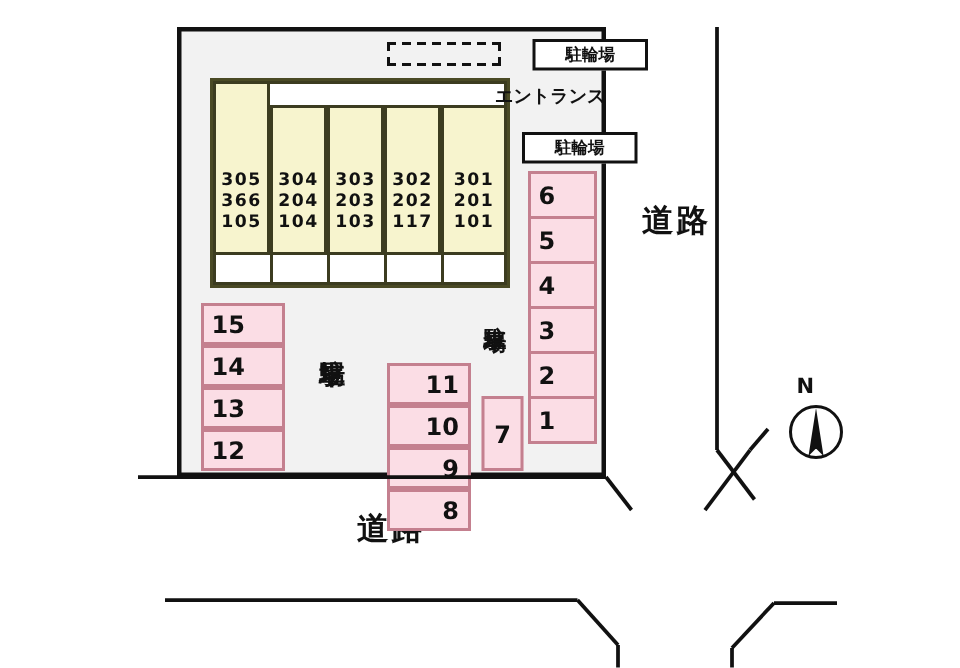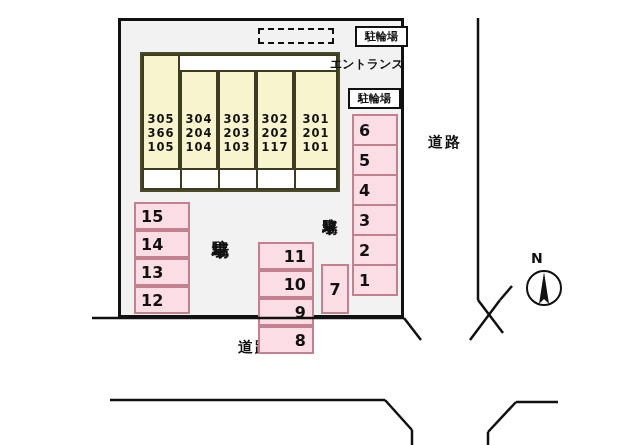--- a/index.html
+++ b/index.html
@@ -24,32 +24,32 @@
   .balcony{left:142px;top:168px;width:196px;height:22px;background:#ffffff;
            border:2px solid #3c3c20;}
   .balcony-div{top:168px;width:0;height:22px;border-left:2px solid #3c3c20;}
 
   .roomnums{top:112px;width:38px;text-align:center;line-height:14px;
             font-size:11.5px;font-weight:bold;color:#111;letter-spacing:1px;}
   .roomnums span{display:block;}
 
   
   .dashed-box{left:258px;top:28px;width:76px;height:16px;border:2px dashed #111111;}
-  .label-box{border:2px solid #111111;background:#ffffff;padding:1px 8px;
+  .label-box{border:2px solid #111111;background:#ffffff;padding:1px 20px;
              font-size:11px;font-weight:bold;color:#111;white-space:nowrap;}
   .bike1{left:355px;top:26px;}
   .bike2{left:348px;top:88px;}
   .entrance{left:330px;top:56px;font-size:12px;font-weight:bold;color:#111;white-space:nowrap;}
 
   .vlabel{writing-mode:vertical-rl;text-orientation:upright;font-weight:bold;
           color:#111;letter-spacing:1px;line-height:1.0;}
   .plot-l{left:212px;top:226px;font-size:17px;}
   .plot-m{left:322px;top:206px;font-size:15px;}
 
-  .road{font-size:15px;font-weight:bold;color:#111;letter-spacing:2px;}
+  .road{font-size:21px;font-weight:bold;color:#111;letter-spacing:2px;}
   .road-r{left:428px;top:133px;}
   .road-b{left:238px;top:338px;}
 
   
   .stall{background:#fbdde5;border:2px solid #c4808f;color:#111;font-weight:bold;
          font-size:16px;display:flex;align-items:center;}
   .stall.left-al{justify-content:flex-start;padding-left:5px;}
   .stall.right-al{justify-content:flex-end;padding-right:6px;margin-top:40px;}
   .stall.ctr-al{justify-content:center;}
 

